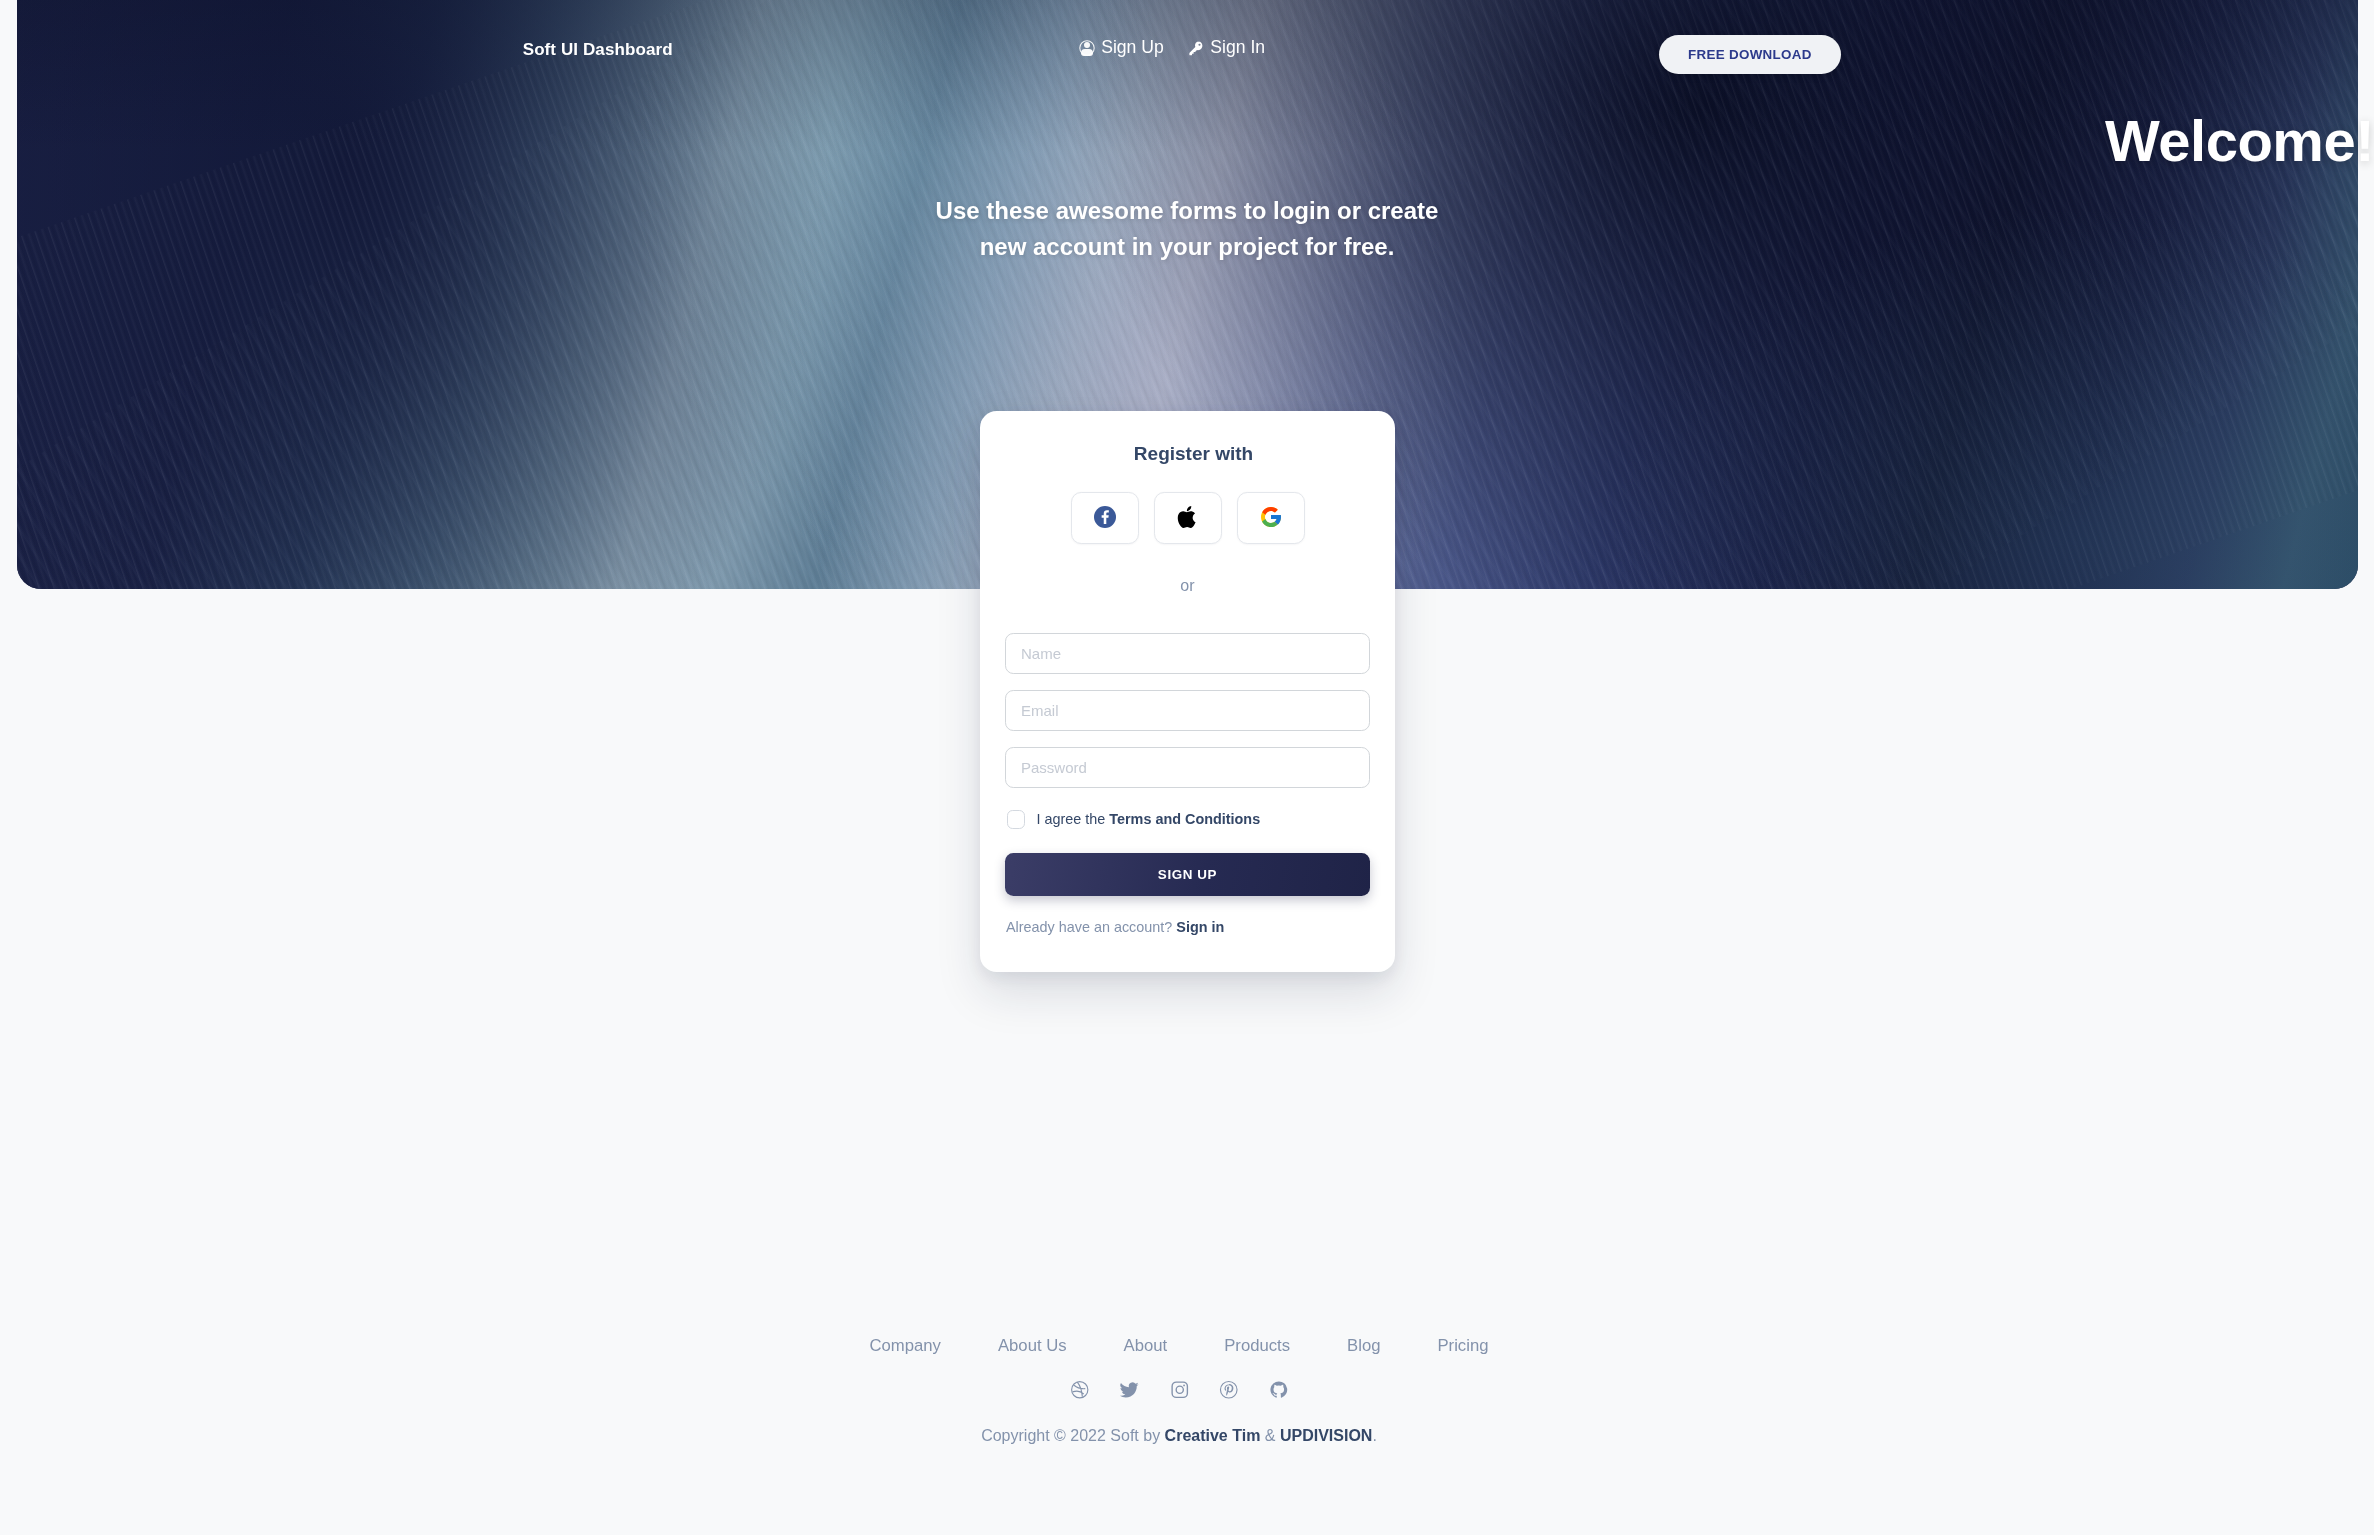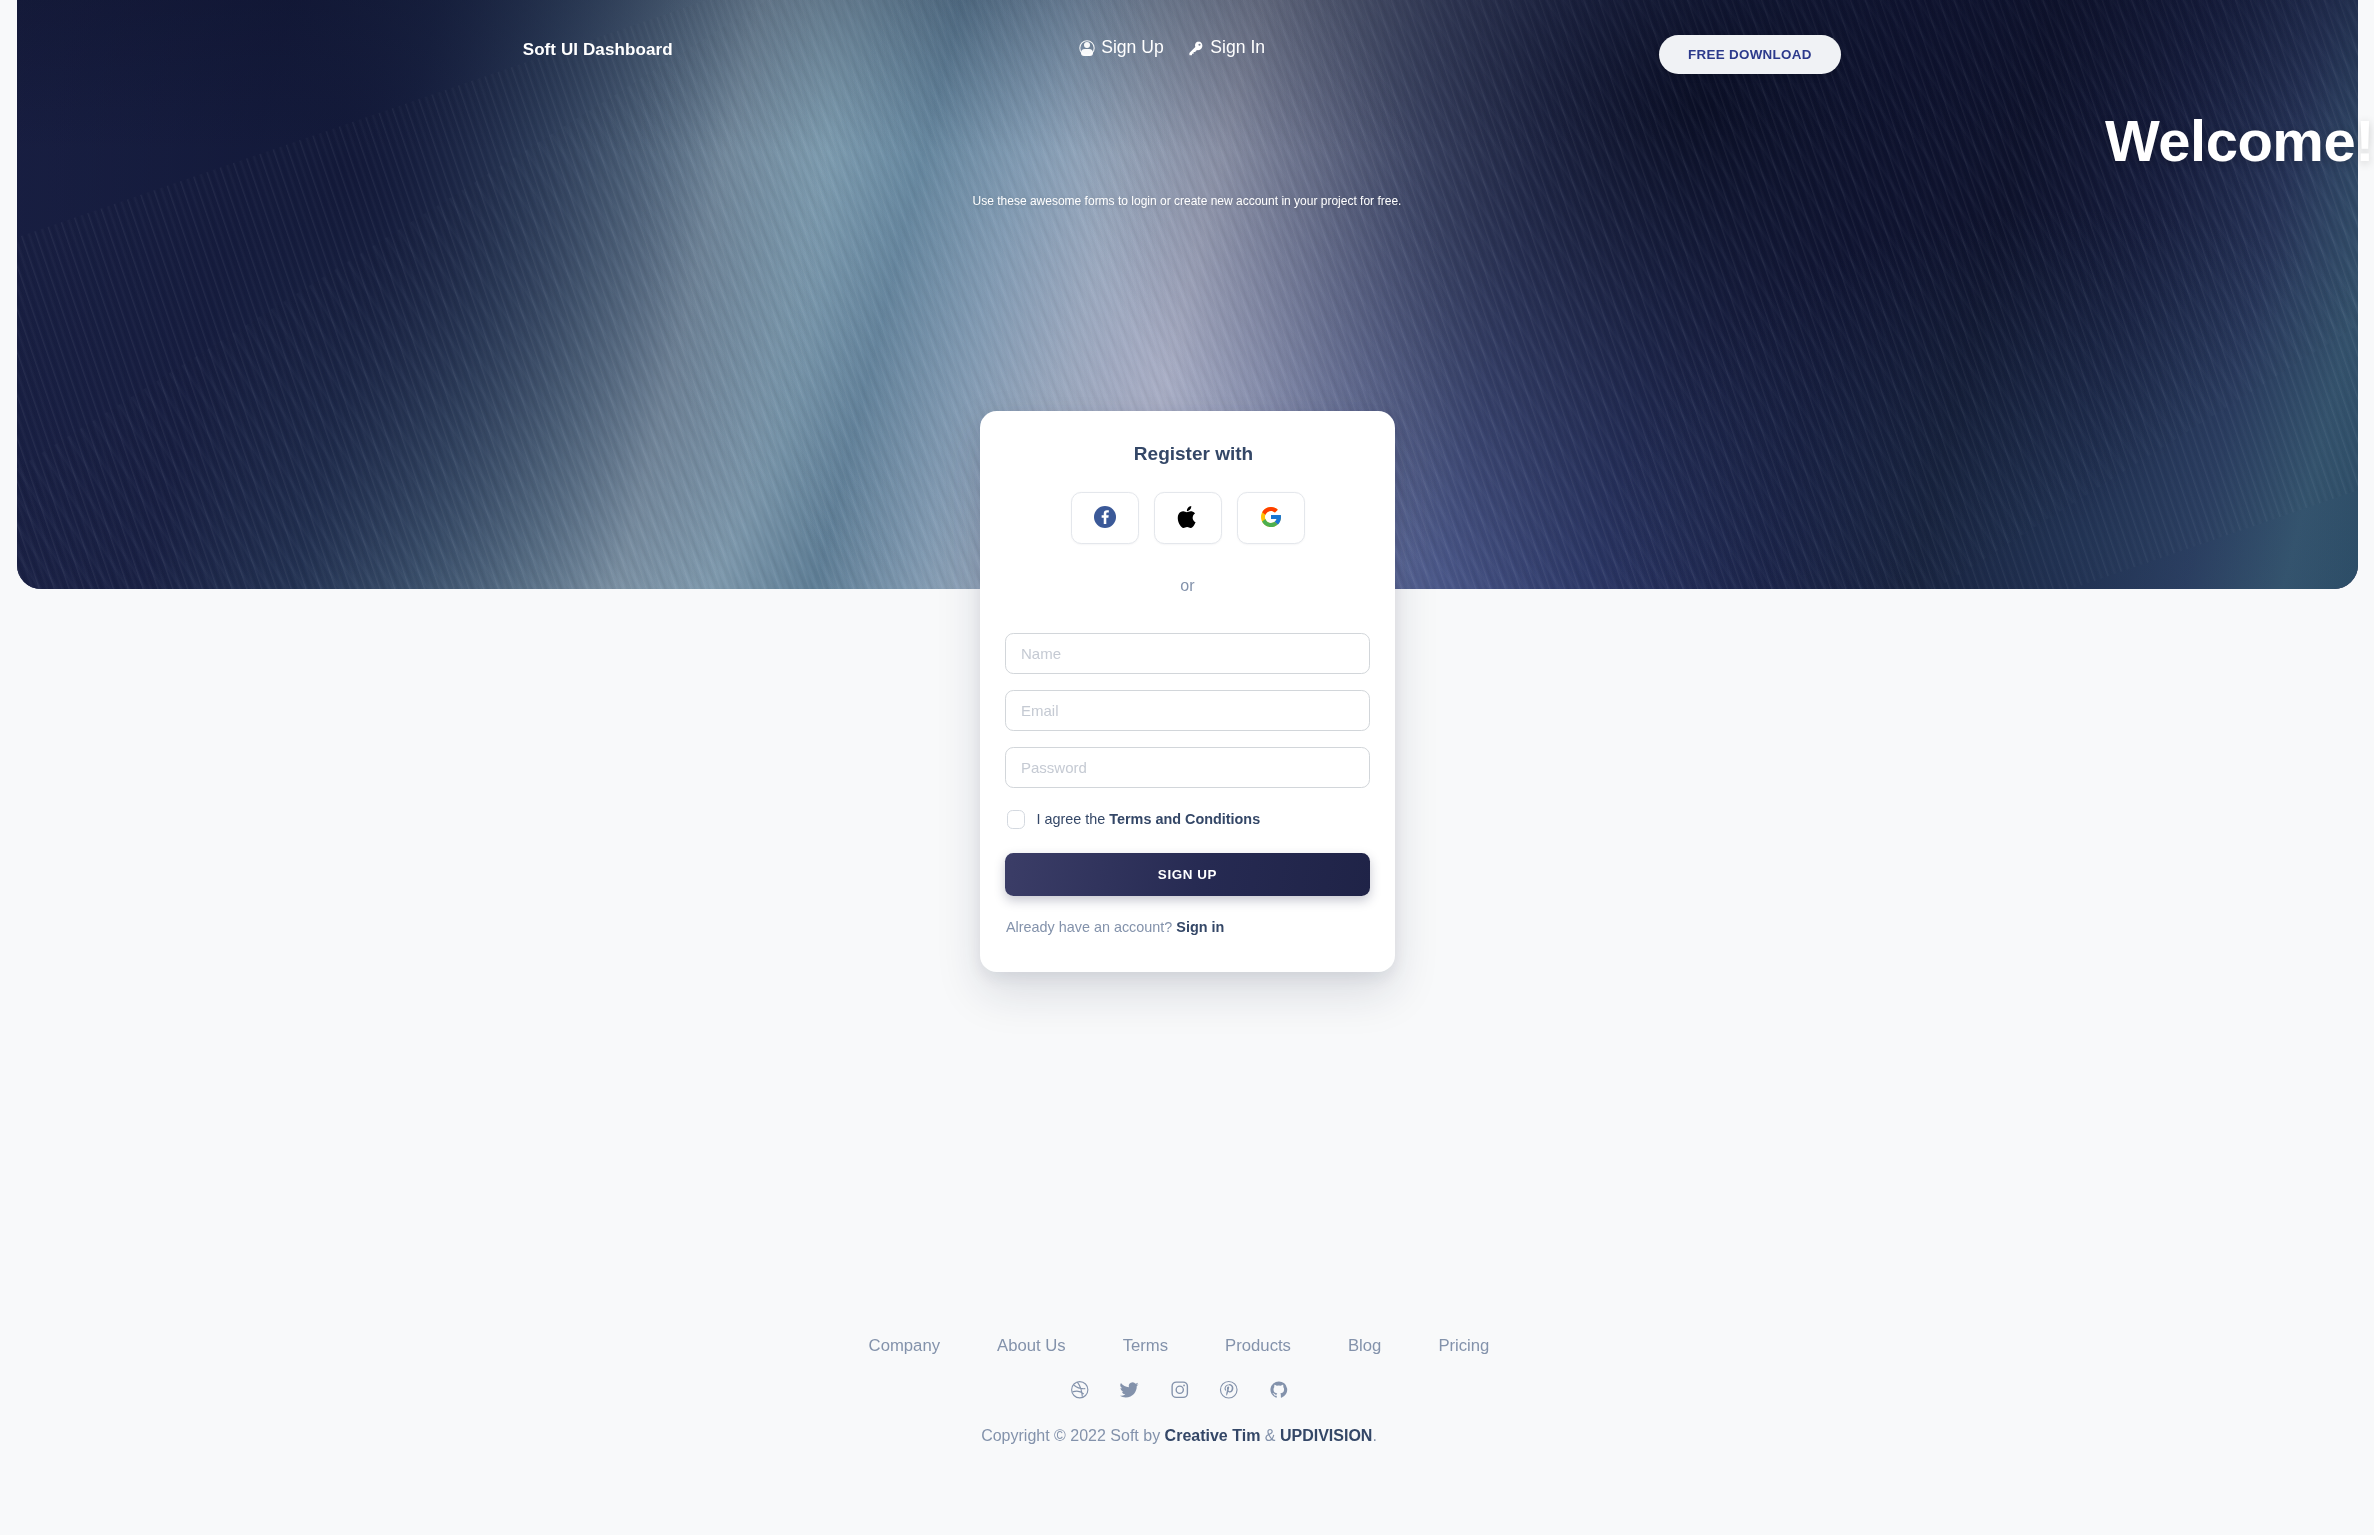--- a/index.html
+++ b/index.html
@@ -161,23 +161,24 @@
     font-weight: bold;
     letter-spacing: -0.5px;
     line-height: 1.1;
     text-shadow: 0 1.9px 9.3px rgba(0,0,0,0.18);
     text-align: right;
   }
   .hero-sub {
     margin: 20.4px auto 0;
     width: 519px;
     color: #ffffff;
-    font-size: 12px;
+    font-size: 24px;
     line-height: 1.48;
     text-shadow: 0 0.9px 5.6px rgba(0,0,0,0.16);
+    font-weight: bold;
   }
 
   
   .card {
     position: absolute;
     left: 980px;
     top: 411px;
     width: 415px;
     background: #ffffff;
     border-radius: 16.7px;
@@ -409,21 +410,21 @@
     <div class="have-acct">
       <span>Already have an account? </span><b>Sign in</b>
     </div>
   </div>
 </div>
 
 <div class="footer">
   <div class="footer-links">
     <span class="footer-link">Company</span>
     <span class="footer-link">About Us</span>
-    <span class="footer-link">Terms</span>
+    <span class="footer-link">About</span>
     <span class="footer-link">Products</span>
     <span class="footer-link">Blog</span>
     <span class="footer-link">Pricing</span>
   </div>
 
   <div class="footer-socials">
     <span class="fsoc">
       <svg width="19.5" height="19.5" viewBox="0 0 24 24" fill="none" stroke="#8392ab" stroke-width="1.4">
         <circle cx="12" cy="12" r="10"></circle>
         <path d="M5 6.5c3.5 3 8.5 4.6 13.8 4.1M3.2 14.6c4.6-1.6 10-1 13.6 2.6M9 2.6c3 3.6 5.4 8.4 6.2 18"></path>

